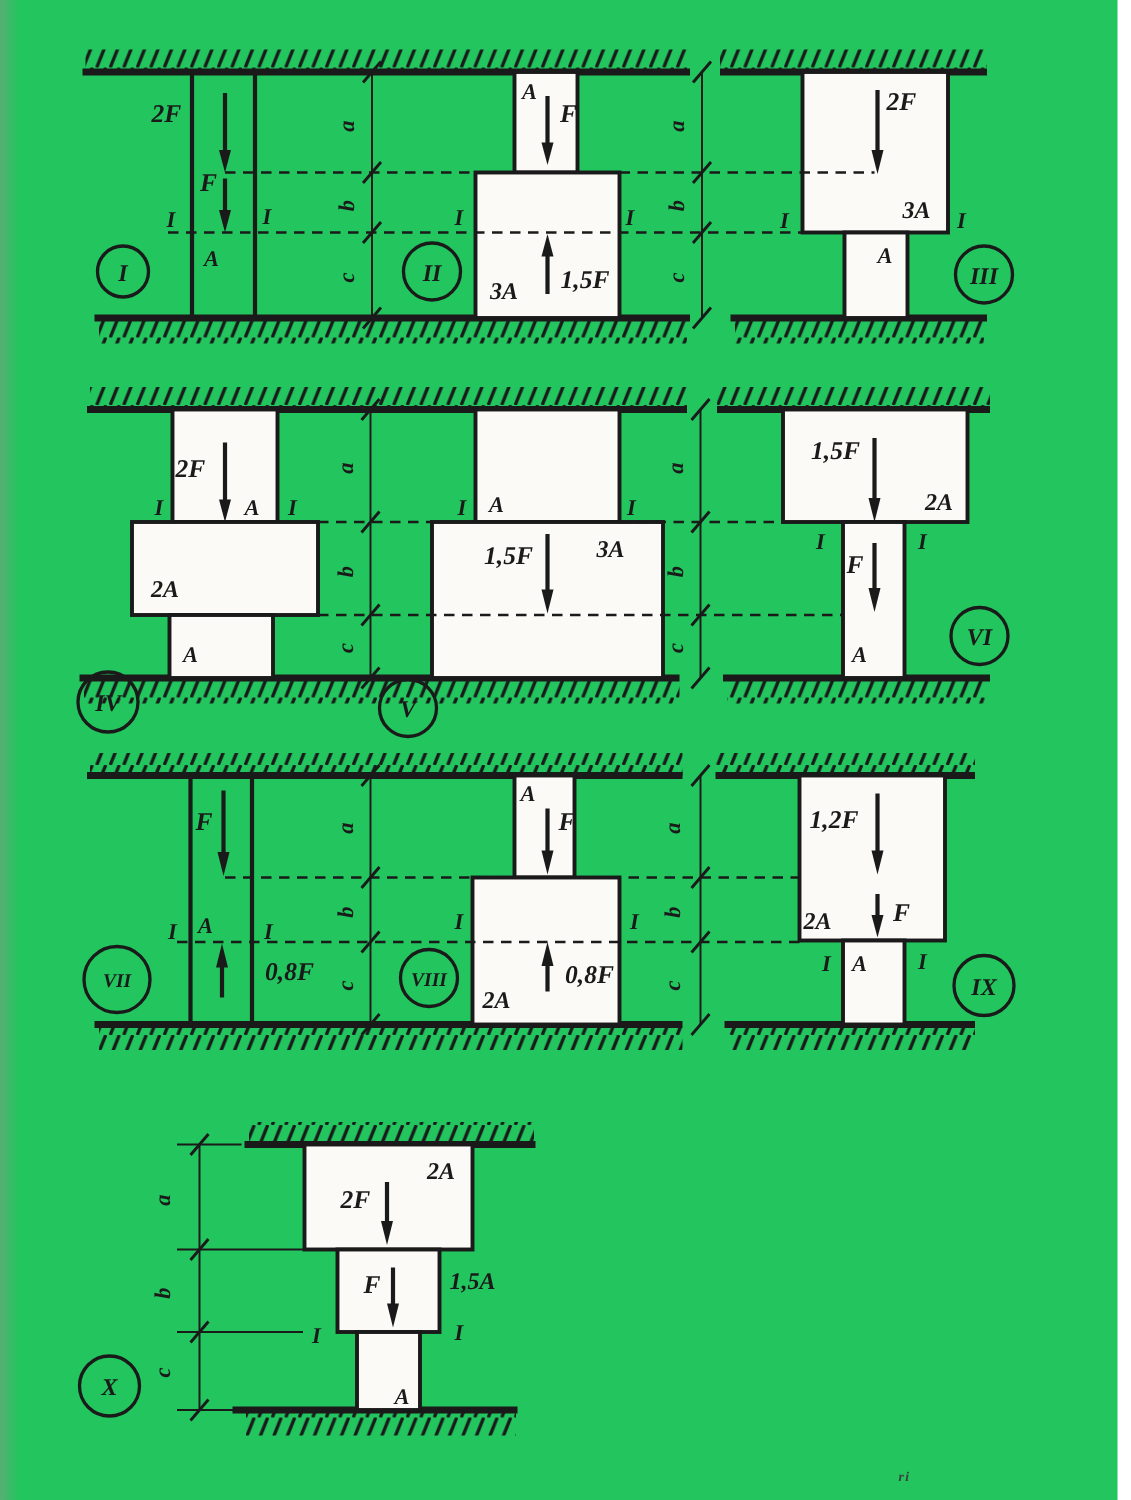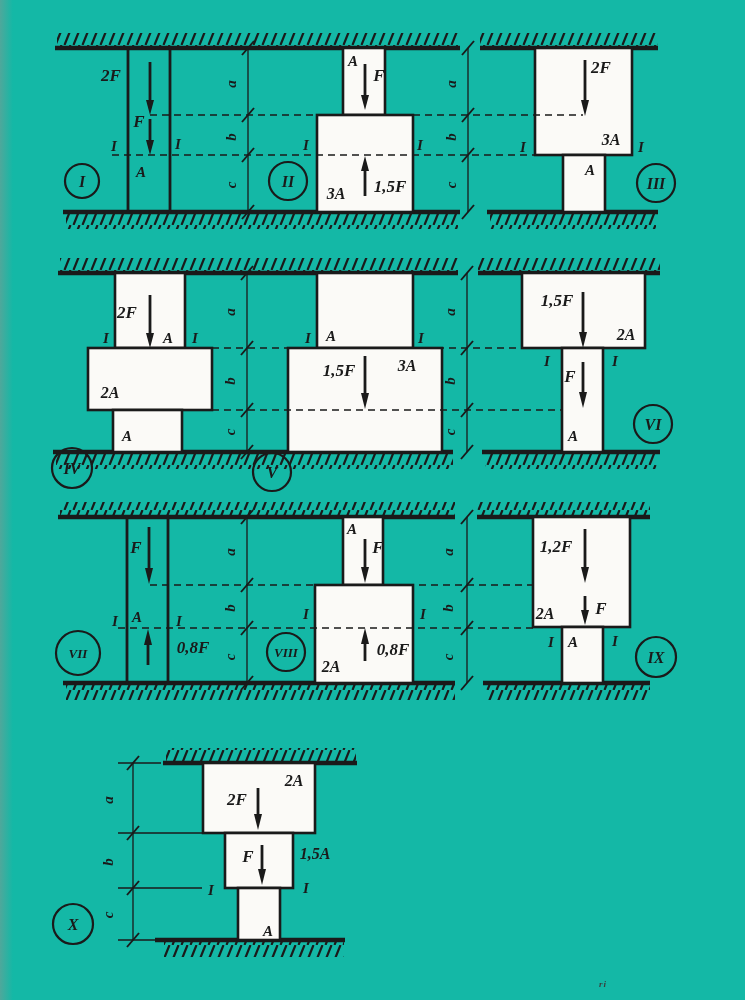--- a/index.html
+++ b/index.html
@@ -1,16 +1,16 @@
 <!DOCTYPE html>
 <html><head>
 <meta charset="utf-8">
 <style>
   html,body{margin:0;padding:0;background:#ffffff;}
-  .page{position:relative;width:745px;height:1000px;background:#14b8a6;overflow:hidden;
+  .page{position:relative;width:745px;height:1000px;background:#22c55e;overflow:hidden;
         font-family:"Liberation Serif",serif;}
   .page::before{content:"";position:absolute;left:0;top:0;width:16px;height:100%;
         background:linear-gradient(to right, rgba(150,148,142,.45), rgba(150,148,142,0) 80%);
         pointer-events:none;z-index:5;}
   svg{position:absolute;left:0;top:0;}
   text{font-family:"Liberation Serif",serif;font-style:italic;font-weight:600;
        fill:#1a1a1a;text-anchor:middle;}
   .t15{font-size:15px}.t16{font-size:16px}.t17{font-size:17px}
   .rom{font-size:16px}.rom-s{font-size:13px}
   .bar{fill:#fbfaf7;stroke:#1a1a1a;stroke-width:2.6;}

